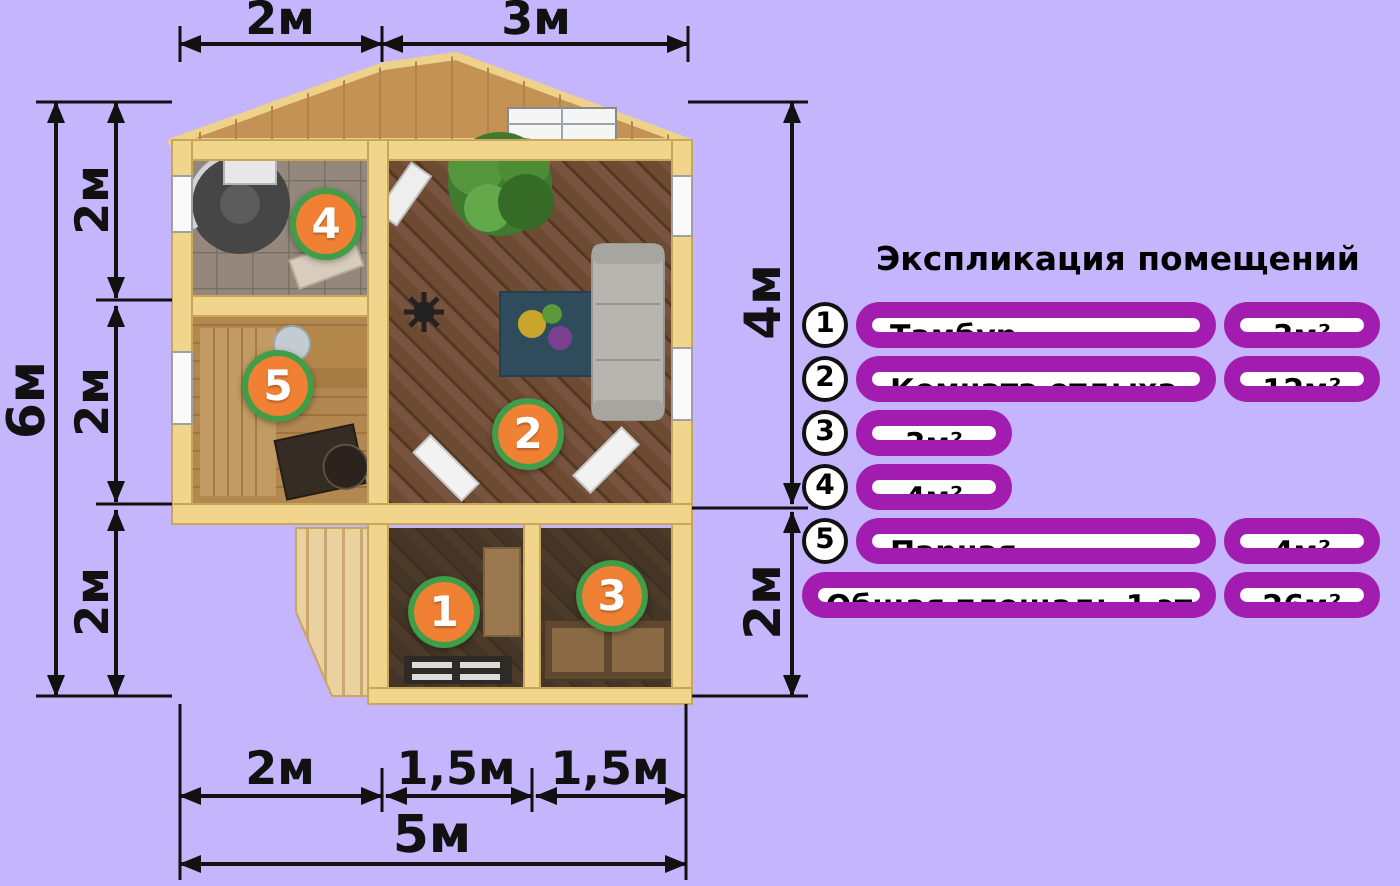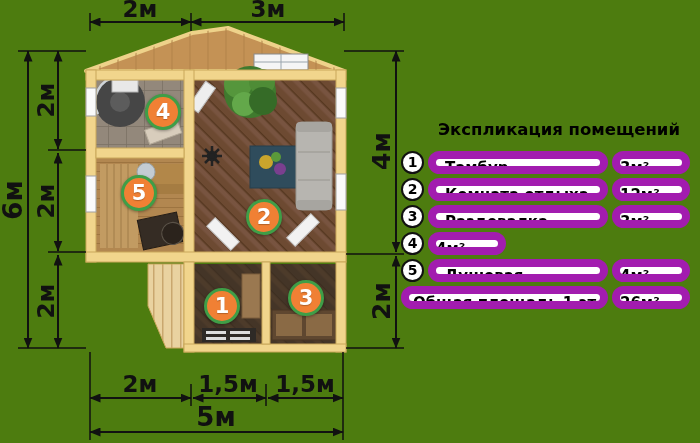--- a/index.html
+++ b/index.html
@@ -1,17 +1,17 @@
 <!DOCTYPE html>
 <html><head>
 <meta charset="utf-8">
 <style>
   html,body{margin:0;padding:0;background:#fff;}
   #stage{
-    position:relative;width:700px;height:443px;background:#4d7c0f;overflow:hidden;
+    position:relative;width:700px;height:443px;background:#c4b5fd;overflow:hidden;
     font-family:"DejaVu Sans","Liberation Sans",sans-serif;
   }
   #plan-svg{position:absolute;left:0;top:0;}
   svg text{font-family:"DejaVu Sans","Liberation Sans",sans-serif;font-weight:bold;fill:#111;}
 
   
   .badge{
     position:absolute;width:36px;height:36px;box-sizing:border-box;
     border:3px solid #3f9e47;border-radius:50%;
     background:#f08034;color:#fff;font-size:21px;font-weight:bold;
@@ -27,21 +27,21 @@
   .lrow{display:flex;gap:4px;align-items:center;height:23px;}
   .num{
     width:23px;height:23px;box-sizing:border-box;border:2px solid #111;border-radius:50%;
     font-size:14px;font-weight:bold;text-align:center;line-height:19px;background:#fff;flex:none;
   }
   .pill{
     box-sizing:border-box;border:8px solid #a21caf;border-radius:12px;background:#fff;
     height:23px;font-size:15px;font-weight:bold;line-height:19px;white-space:nowrap;overflow:hidden;
   }
   .name-pill{width:180px;padding-left:9px;flex:none;}
-  .area-pill{width:78px;text-align:left;flex:none;}
+  .area-pill{width:78px;text-align:center;flex:none;}
   .total-pill{width:207px;text-align:center;flex:none;text-decoration:underline;}
 </style>
 </head>
 <body>
 
 <div id="stage">
 
   <svg id="plan-svg" width="700" height="443" viewBox="0 0 700 443">
     <defs>
       <marker id="arr" markerUnits="userSpaceOnUse" markerWidth="11" markerHeight="9" refX="10.5" refY="4.5" orient="auto-start-reverse">
@@ -260,30 +260,29 @@
         <div class="pill name-pill">Тамбур</div>
         <div class="pill area-pill">3м²</div>
       </div>
       <div class="lrow">
         <div class="num">2</div>
         <div class="pill name-pill">Комната отдыха</div>
         <div class="pill area-pill">12м²</div>
       </div>
       <div class="lrow">
         <div class="num">3</div>
-        <div class="pill name-pill">Раздевалка</div>
         <div class="pill area-pill">3м²</div>
       </div>
       <div class="lrow">
         <div class="num">4</div>
         <div class="pill area-pill">4м²</div>
       </div>
       <div class="lrow">
         <div class="num">5</div>
-        <div class="pill name-pill">Душевая</div>
+        <div class="pill name-pill">Парная</div>
         <div class="pill area-pill">4м²</div>
       </div>
       <div class="lrow">
         <div class="pill total-pill">Общая площадь 1 эт</div>
         <div class="pill area-pill">26м²</div>
       </div>
     </div>
   </div>
 
 </div>

